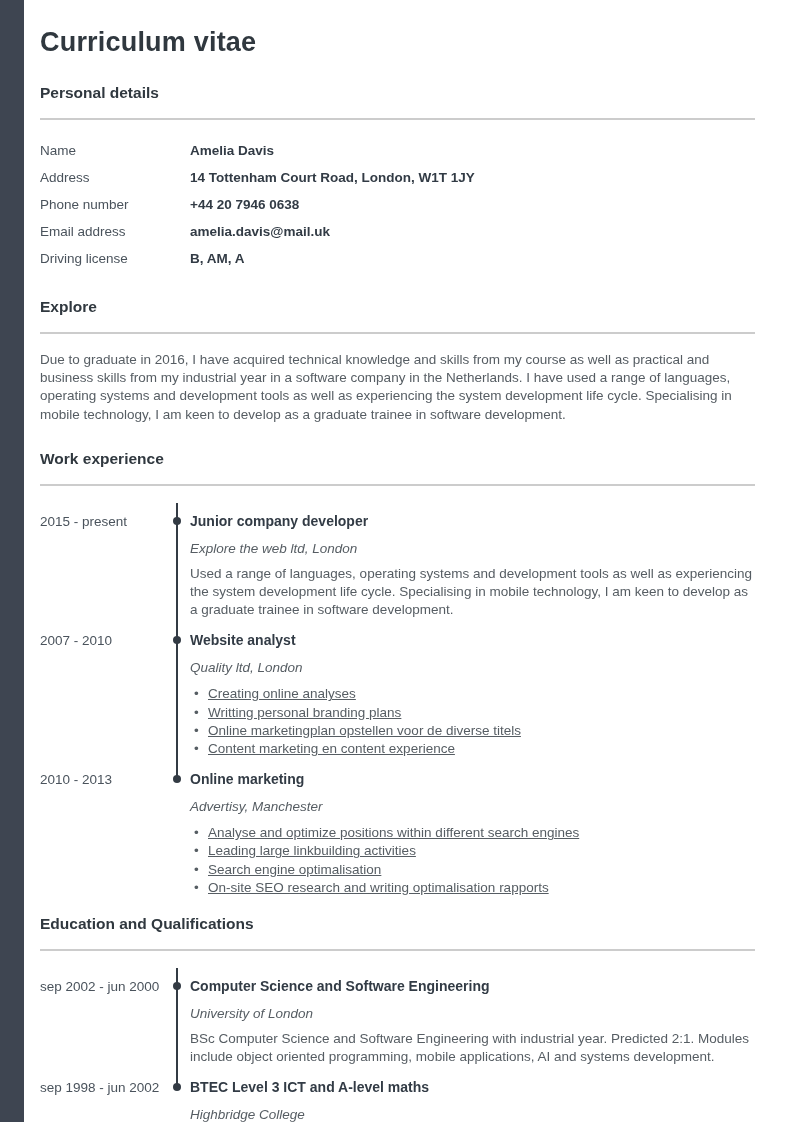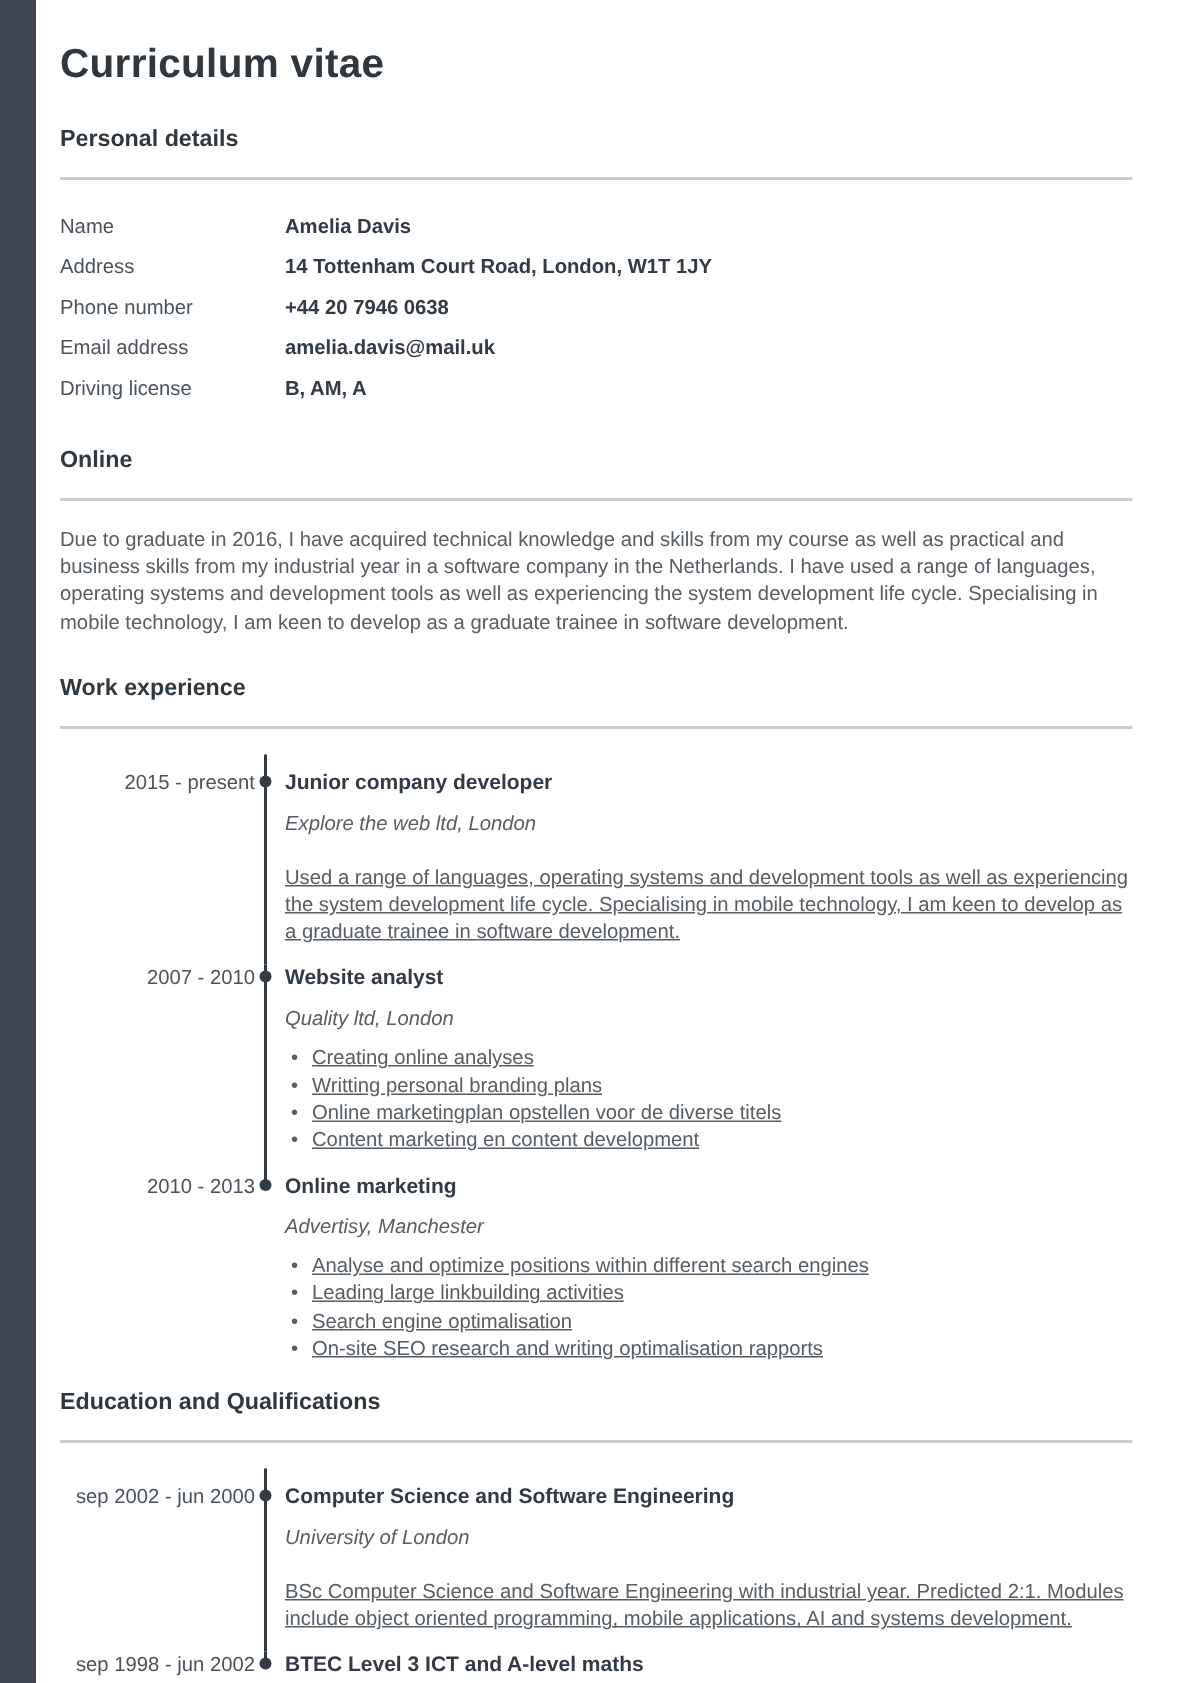--- a/index.html
+++ b/index.html
@@ -75,42 +75,40 @@
     left: 133px; top: 4px;
     width: 8px; height: 8px;
     border-radius: 50%;
     background: #333b44;
   }
   .tl-period {
     position: absolute; left: 0; top: 1px;
     width: 130px;
     font-size: 13.5px;
     color: #4a535c;
-    text-align: right;
   }
   .tl-body { margin-left: 150px; padding-top: 0; }
   .tl-title {
     font-size: 14px;
     font-weight: 700;
     color: #323b45;
     line-height: 16px;
   }
   .tl-org {
     font-size: 13.5px;
     font-style: italic;
     color: #565d63;
     margin-top: 12px;
     line-height: 16px;
   }
   .tl-desc {
     font-size: 13.5px;
     line-height: 18.2px;
     color: #565d63;
-    margin-top: 19px;
-    text-decoration: underline;
+    margin-top: 8px;
   }
   .tl-bullets {
     margin-top: 9px;
     padding-left: 18px;
     list-style: none;
   }
   .tl-bullets li {
     position: relative;
     font-size: 13.5px;
     line-height: 18.2px;
@@ -156,21 +154,21 @@
           <div class="pd-value">amelia.davis@mail.uk</div>
         </div>
         <div class="pd-row">
           <div class="pd-label">Driving license</div>
           <div class="pd-value">B, AM, A</div>
         </div>
       </div>
     </div>
 
     <div class="section">
-      <div class="section-heading">Online</div>
+      <div class="section-heading">Explore</div>
       <hr class="rule">
       <p class="profile-text">Due to graduate in 2016, I have acquired technical knowledge and skills from my course as well as practical and business skills from my industrial year in a software company in the Netherlands. I have used a range of languages, operating systems and development tools as well as experiencing the system development life cycle. Specialising in mobile technology, I am keen to develop as a graduate trainee in software development.</p>
     </div>
 
     <div class="section">
       <div class="section-heading">Work experience</div>
       <hr class="rule">
       <div class="tl-group" style="margin-top: 27px;">
 
         <div class="tl-entry first">
@@ -186,21 +184,21 @@
         <div class="tl-entry">
           <div class="tl-period">2007 - 2010</div>
           <div class="tl-dot"></div>
           <div class="tl-body">
             <div class="tl-title">Website analyst</div>
             <div class="tl-org">Quality ltd, London</div>
             <ul class="tl-bullets">
               <li>Creating online analyses</li>
               <li>Writting personal branding plans</li>
               <li>Online marketingplan opstellen voor de diverse titels</li>
-              <li>Content marketing en content development</li>
+              <li>Content marketing en content experience</li>
             </ul>
           </div>
         </div>
 
         <div class="tl-entry last">
           <div class="tl-period">2010 - 2013</div>
           <div class="tl-dot"></div>
           <div class="tl-body">
             <div class="tl-title">Online marketing</div>
             <div class="tl-org">Advertisy, Manchester</div>

